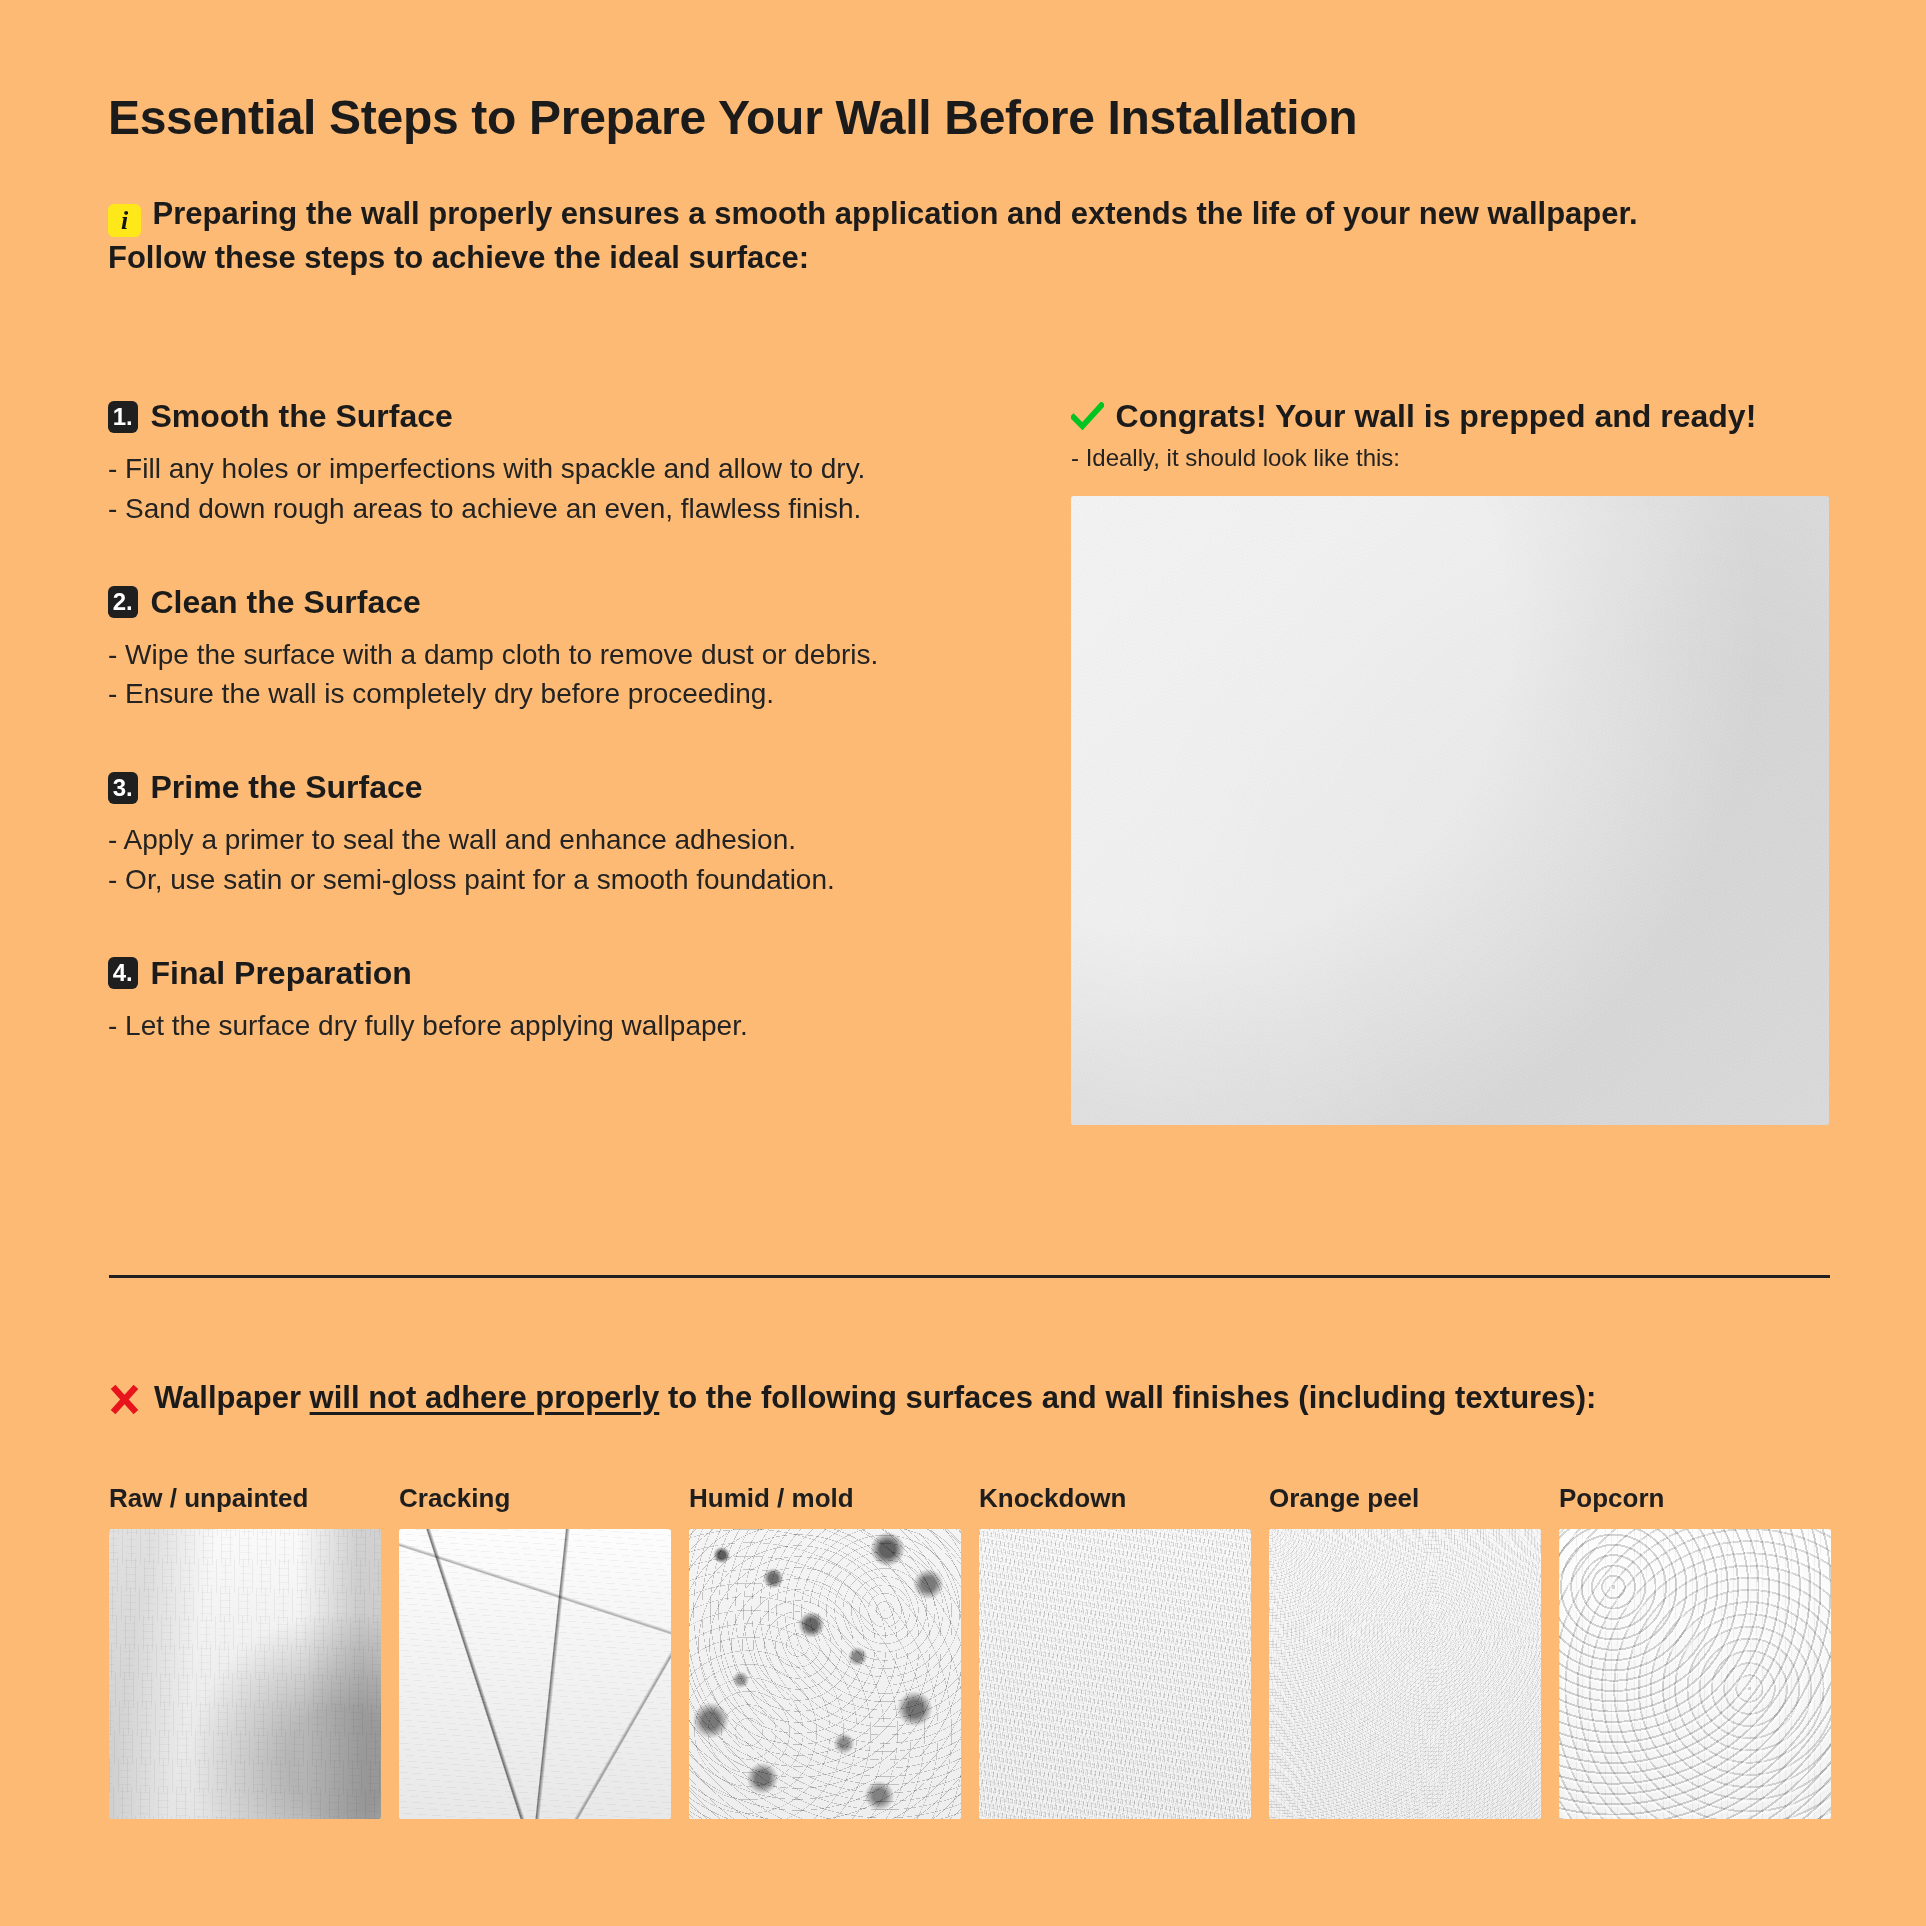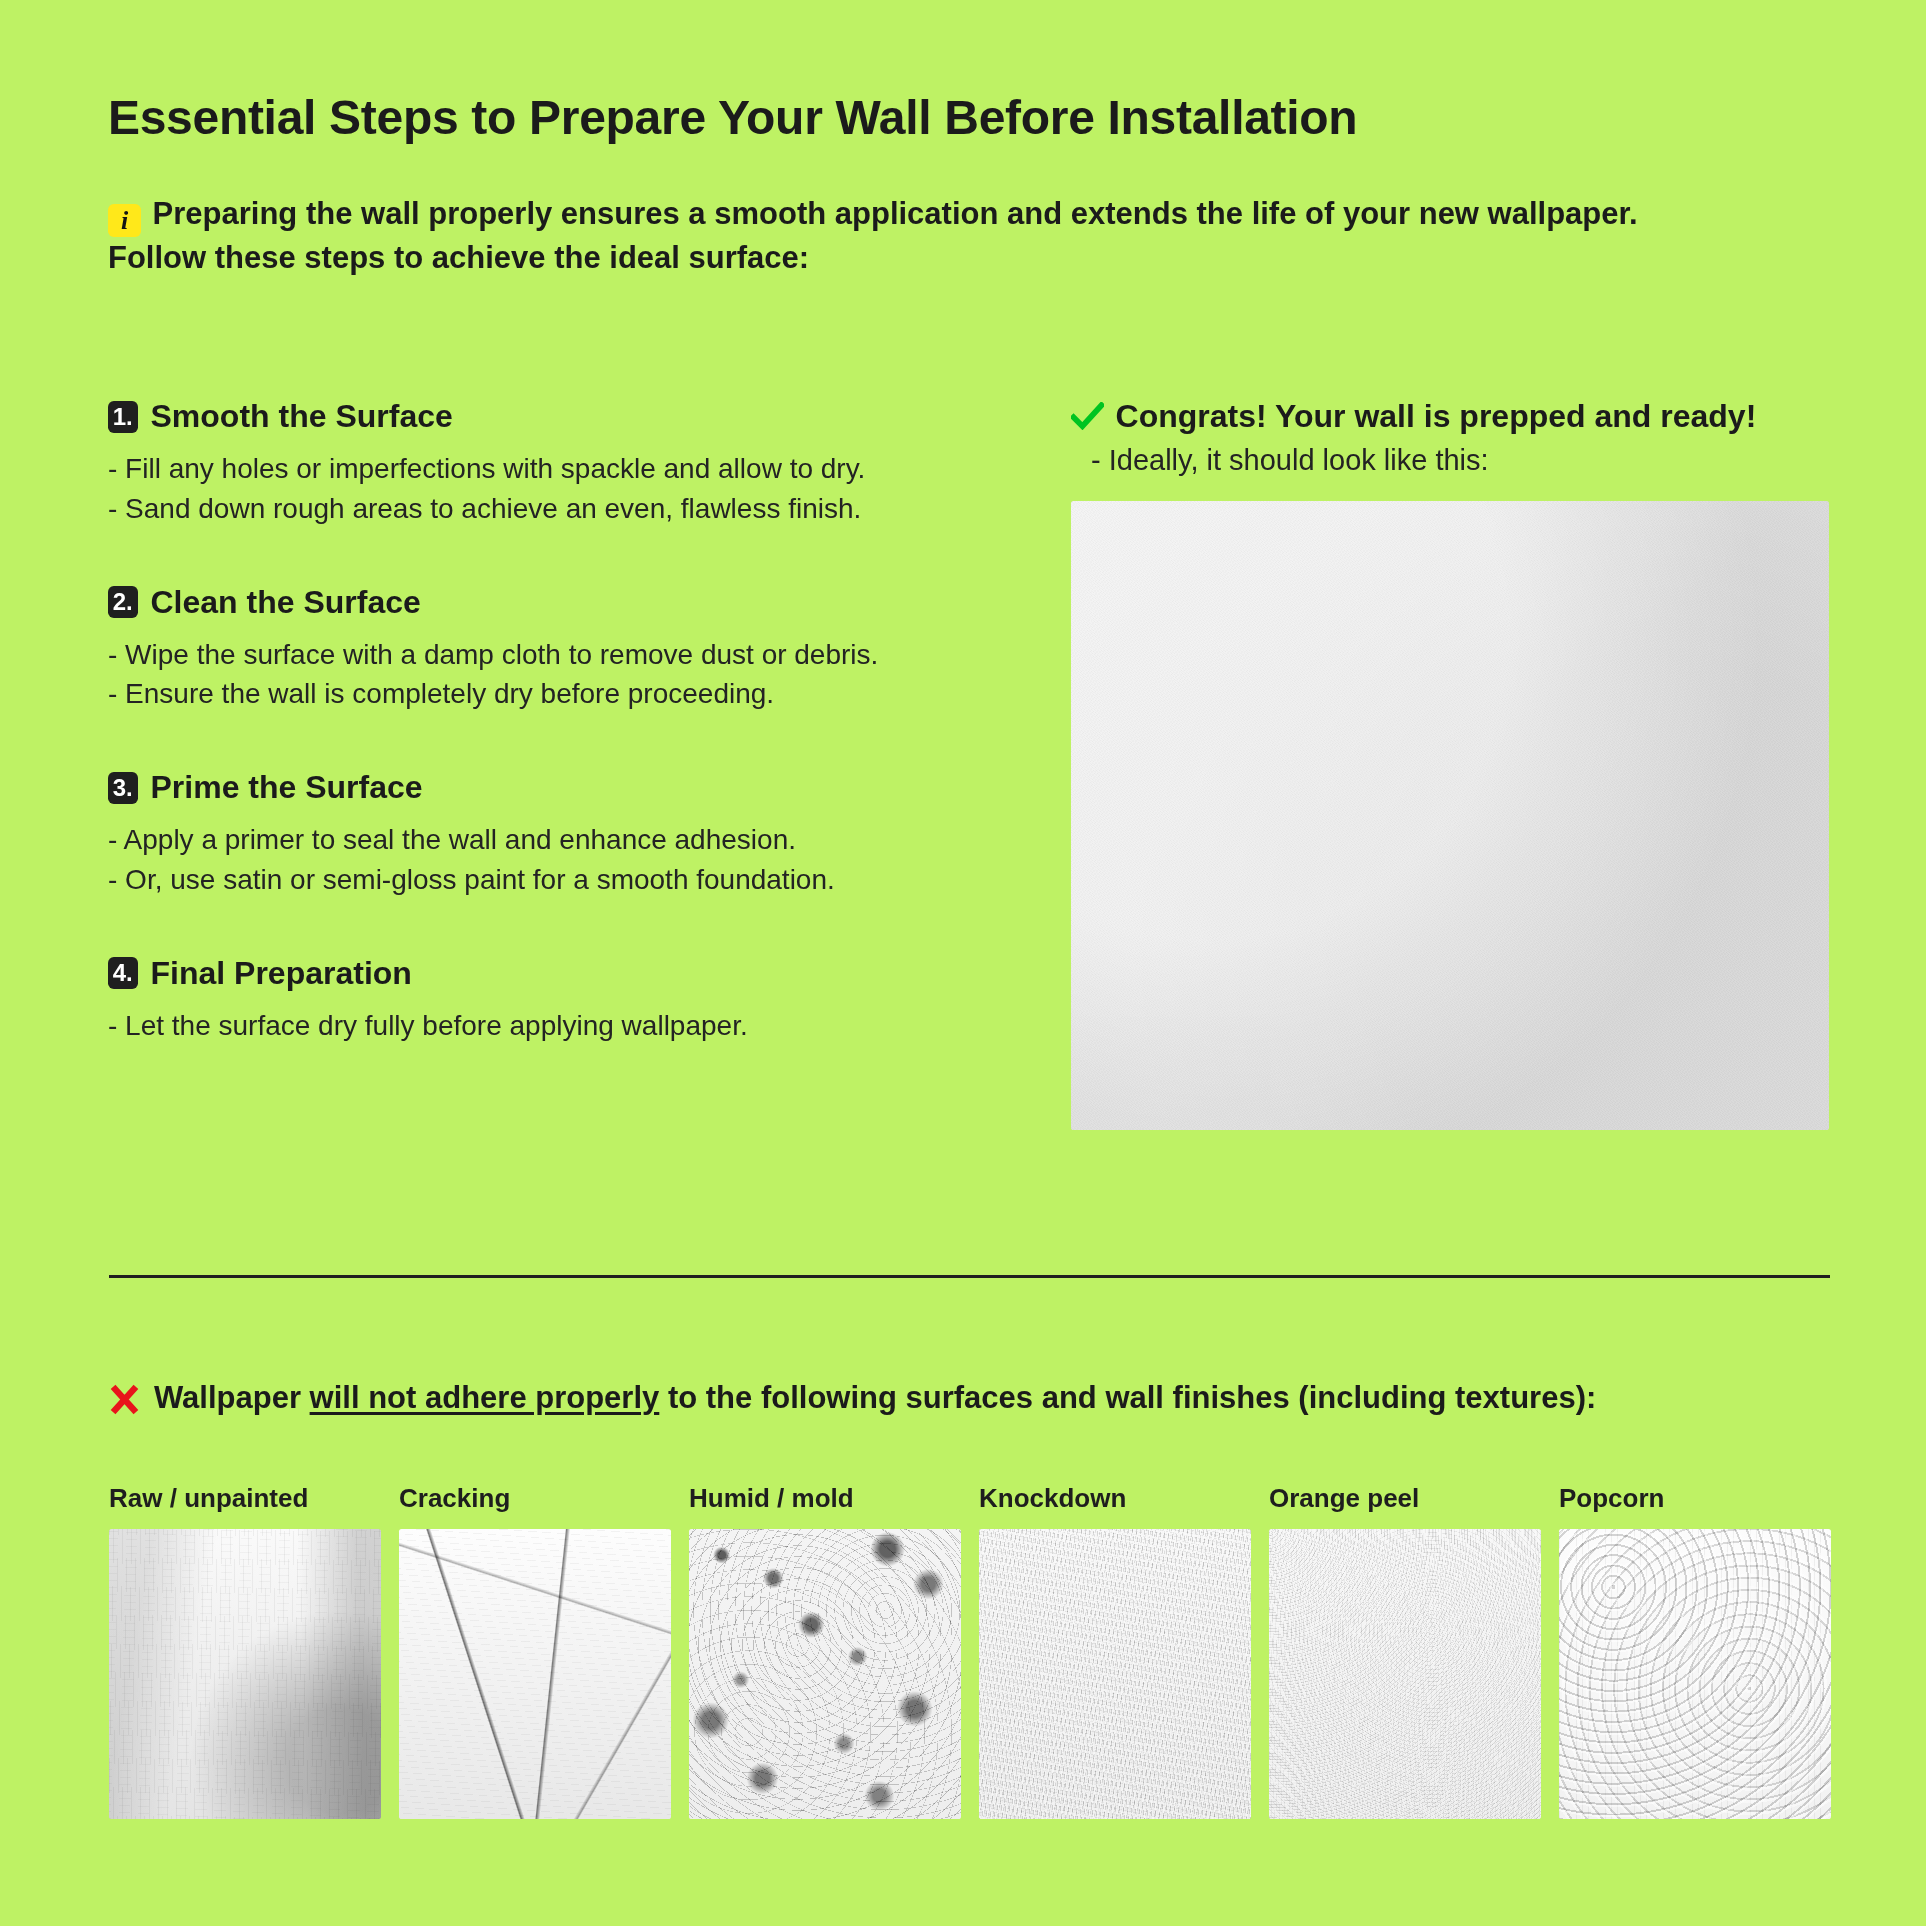--- a/index.html
+++ b/index.html
@@ -13,21 +13,21 @@
     font-family: "Liberation Sans", sans-serif;
     color: #1c1c1c;
     overflow: hidden;
     position: relative;
   }
   .page {
     position: absolute;
     left: 0; top: 0;
     width: 1926px;
     height: 1926px;
-    background: #bef264;
+    background: #fdba74;
   }
 
   
   .title {
     position: absolute;
     left: 108px;
     top: 90px;
     font-size: 48px;
     font-weight: bold;
     letter-spacing: -0.3px;
@@ -124,24 +124,23 @@
     position: relative;
     top: 2.6px;
   }
   .congrats-title {
     font-size: 32px;
     font-weight: bold;
     color: #1b1b1b;
     white-space: nowrap;
   }
   .congrats-sub {
-    font-size: 29px;
+    font-size: 24px;
     color: #232323;
     margin-bottom: 24.4px;
-    margin-left: 20px;
   }
   .sample-panel {
     width: 758px;
     height: 629px;
     border-radius: 2.6px;
     background:
       radial-gradient(circle at 18% 22%, rgba(255,255,255,0.55) 0 38%, rgba(0,0,0,0) 70%),
       radial-gradient(circle at 78% 72%, rgba(0,0,0,0.035) 0 40%, rgba(0,0,0,0) 72%),
       linear-gradient(140deg, #e6e6e6 0%, #dcdcdc 48%, #e2e2e2 100%);
     position: relative;

